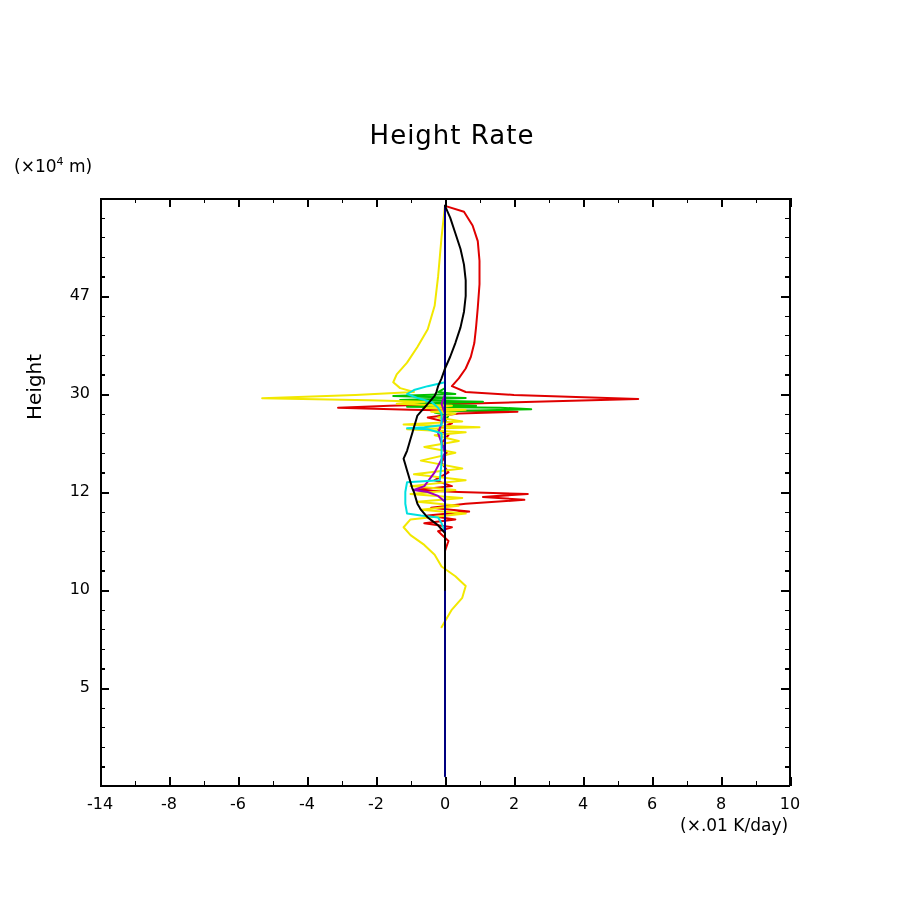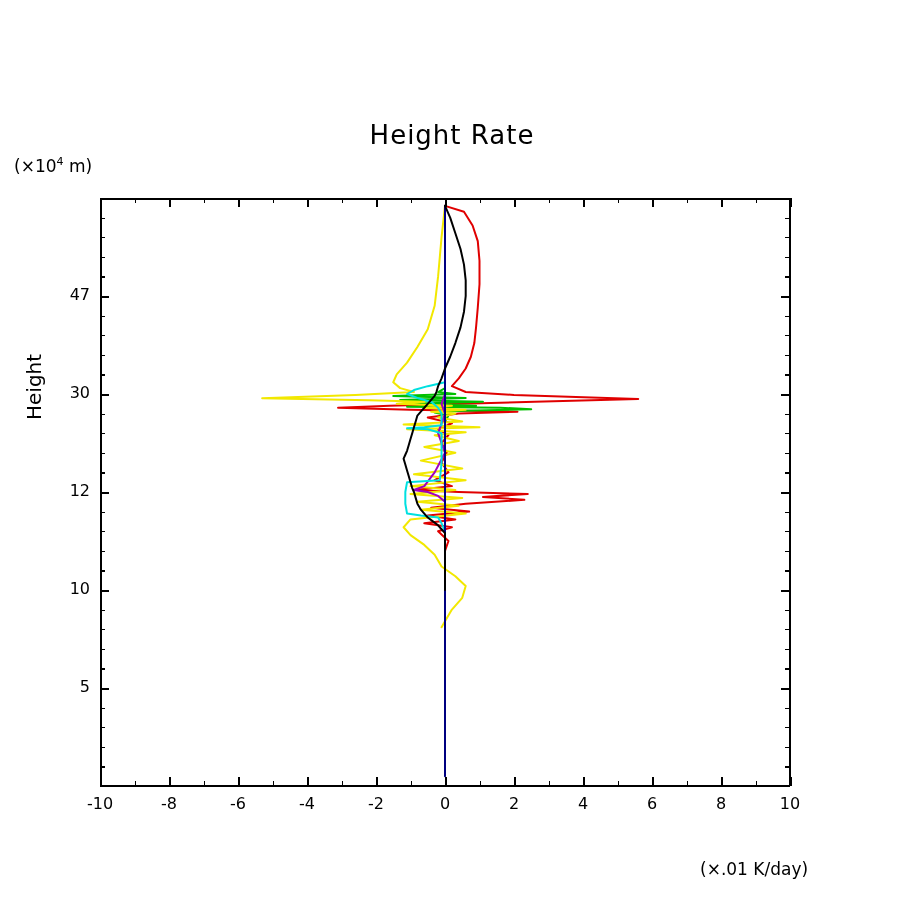--- a/index.html
+++ b/index.html
@@ -35,25 +35,24 @@
     top: 155px;
     font-size: 17px;
     white-space: nowrap;
   }
   #yunit-label sup {
     font-size: 11px;
     vertical-align: super;
   }
   #xunit-label {
     position: absolute;
-    left: 700px;
+    left: 680px;
     top: 815px;
     font-size: 17px;
     white-space: nowrap;
-    margin-top: 44px;
   }
   #ylabel {
     position: absolute;
     left: 22px;
     top: 420px;
     font-size: 20px;
     transform: rotate(-90deg);
     transform-origin: left top;
     white-space: nowrap;
   }
@@ -125,21 +124,21 @@
         <polyline points="345.00,7.84 345.00,98.00 345.00,196.00 345.00,294.00 345.00,392.00 345.00,490.00 345.00,578.20" fill="none" stroke="#000080" stroke-width="2" stroke-linejoin="round" stroke-linecap="round"></polyline>
         <polyline points="345.00,7.84 350.18,19.60 355.35,35.28 360.52,50.96 363.98,66.64 365.70,82.32 365.70,98.00 363.98,113.68 360.52,129.36 355.35,145.04 350.18,158.76 345.00,170.52 341.55,180.32 338.10,188.16 336.38,194.04 334.65,197.96 331.20,201.88 327.75,205.80 324.30,209.72 320.85,213.64 317.40,217.56 315.68,223.44 313.95,229.32 312.23,235.20 310.50,241.08 308.77,246.96 307.05,252.84 305.32,256.76 303.60,260.68 305.32,266.56 307.05,272.44 308.77,278.32 310.50,284.20 312.23,290.08 313.95,294.00 315.68,299.88 317.40,305.76 320.85,311.64 324.30,315.56 327.75,319.48 332.93,323.40 338.10,327.32 341.55,331.24 345.00,335.16 345.00,352.80 345.00,392.00" fill="none" stroke="#000000" stroke-width="2" stroke-linejoin="round" stroke-linecap="round"></polyline>
       </svg>
     <div id="axes-layer">
         <div class="axis-line" style="left: 0px; top: 587px; width: 690px; height: 1.5px;"></div>
         <div class="axis-line" style="left: 0px; top: 0px; width: 690px; height: 1.5px;"></div>
         <div class="axis-line" style="left: 0px; top: 0px; width: 1.5px; height: 588px;"></div>
         <div class="axis-line" style="left: 689px; top: 0px; width: 1.5px; height: 588px;"></div>
         <div class="tick" style="left: 0px; top: 579px; width: 1.5px; height: 9px;"></div>
         <div class="tick" style="left: 0px; top: 0px; width: 1.5px; height: 9px;"></div>
-        <div class="tick-label-x" style="left: -30px; top: 596px; width: 60px;">-10</div>
+        <div class="tick-label-x" style="left: -30px; top: 596px; width: 60px;">-14</div>
         <div class="tick" style="left: 69px; top: 579px; width: 1.5px; height: 9px;"></div>
         <div class="tick" style="left: 69px; top: 0px; width: 1.5px; height: 9px;"></div>
         <div class="tick-label-x" style="left: 39px; top: 596px; width: 60px;">-8</div>
         <div class="tick" style="left: 138px; top: 579px; width: 1.5px; height: 9px;"></div>
         <div class="tick" style="left: 138px; top: 0px; width: 1.5px; height: 9px;"></div>
         <div class="tick-label-x" style="left: 108px; top: 596px; width: 60px;">-6</div>
         <div class="tick" style="left: 207px; top: 579px; width: 1.5px; height: 9px;"></div>
         <div class="tick" style="left: 207px; top: 0px; width: 1.5px; height: 9px;"></div>
         <div class="tick-label-x" style="left: 177px; top: 596px; width: 60px;">-4</div>
         <div class="tick" style="left: 276px; top: 579px; width: 1.5px; height: 9px;"></div>

